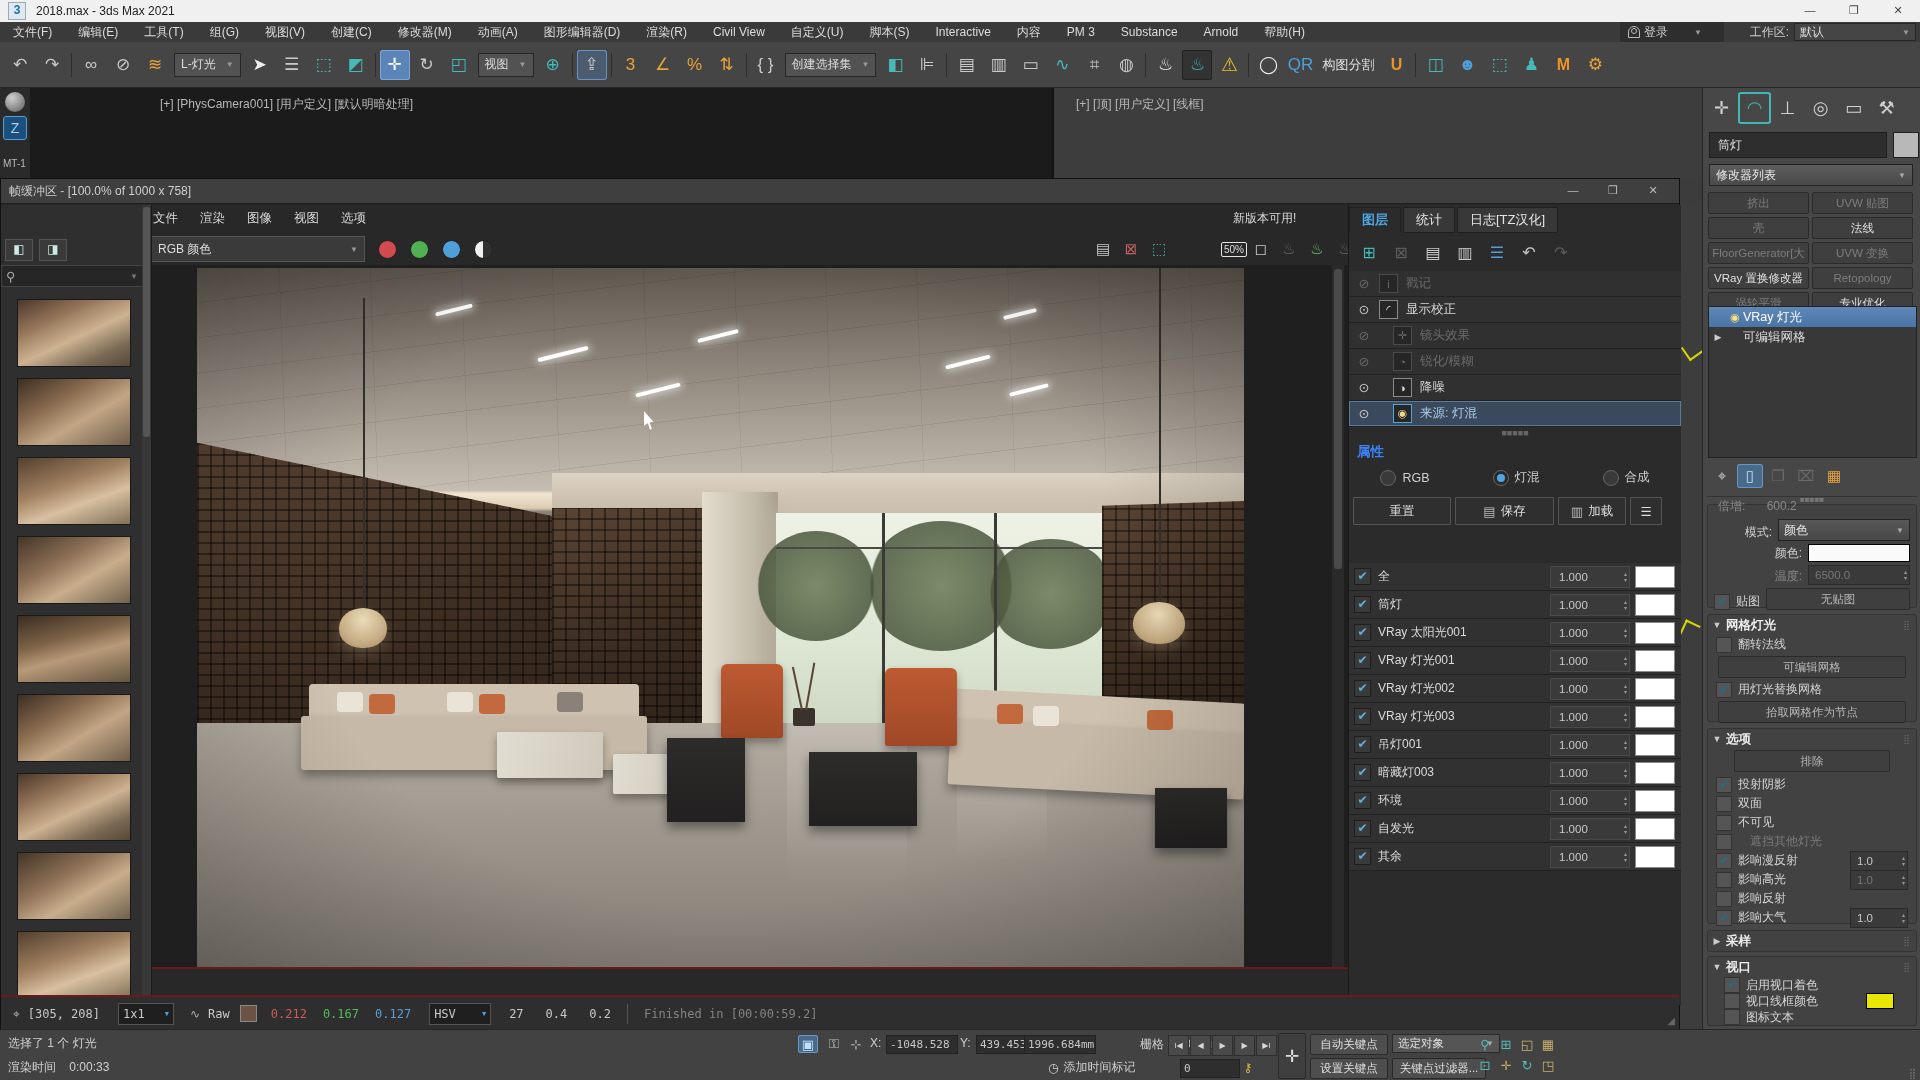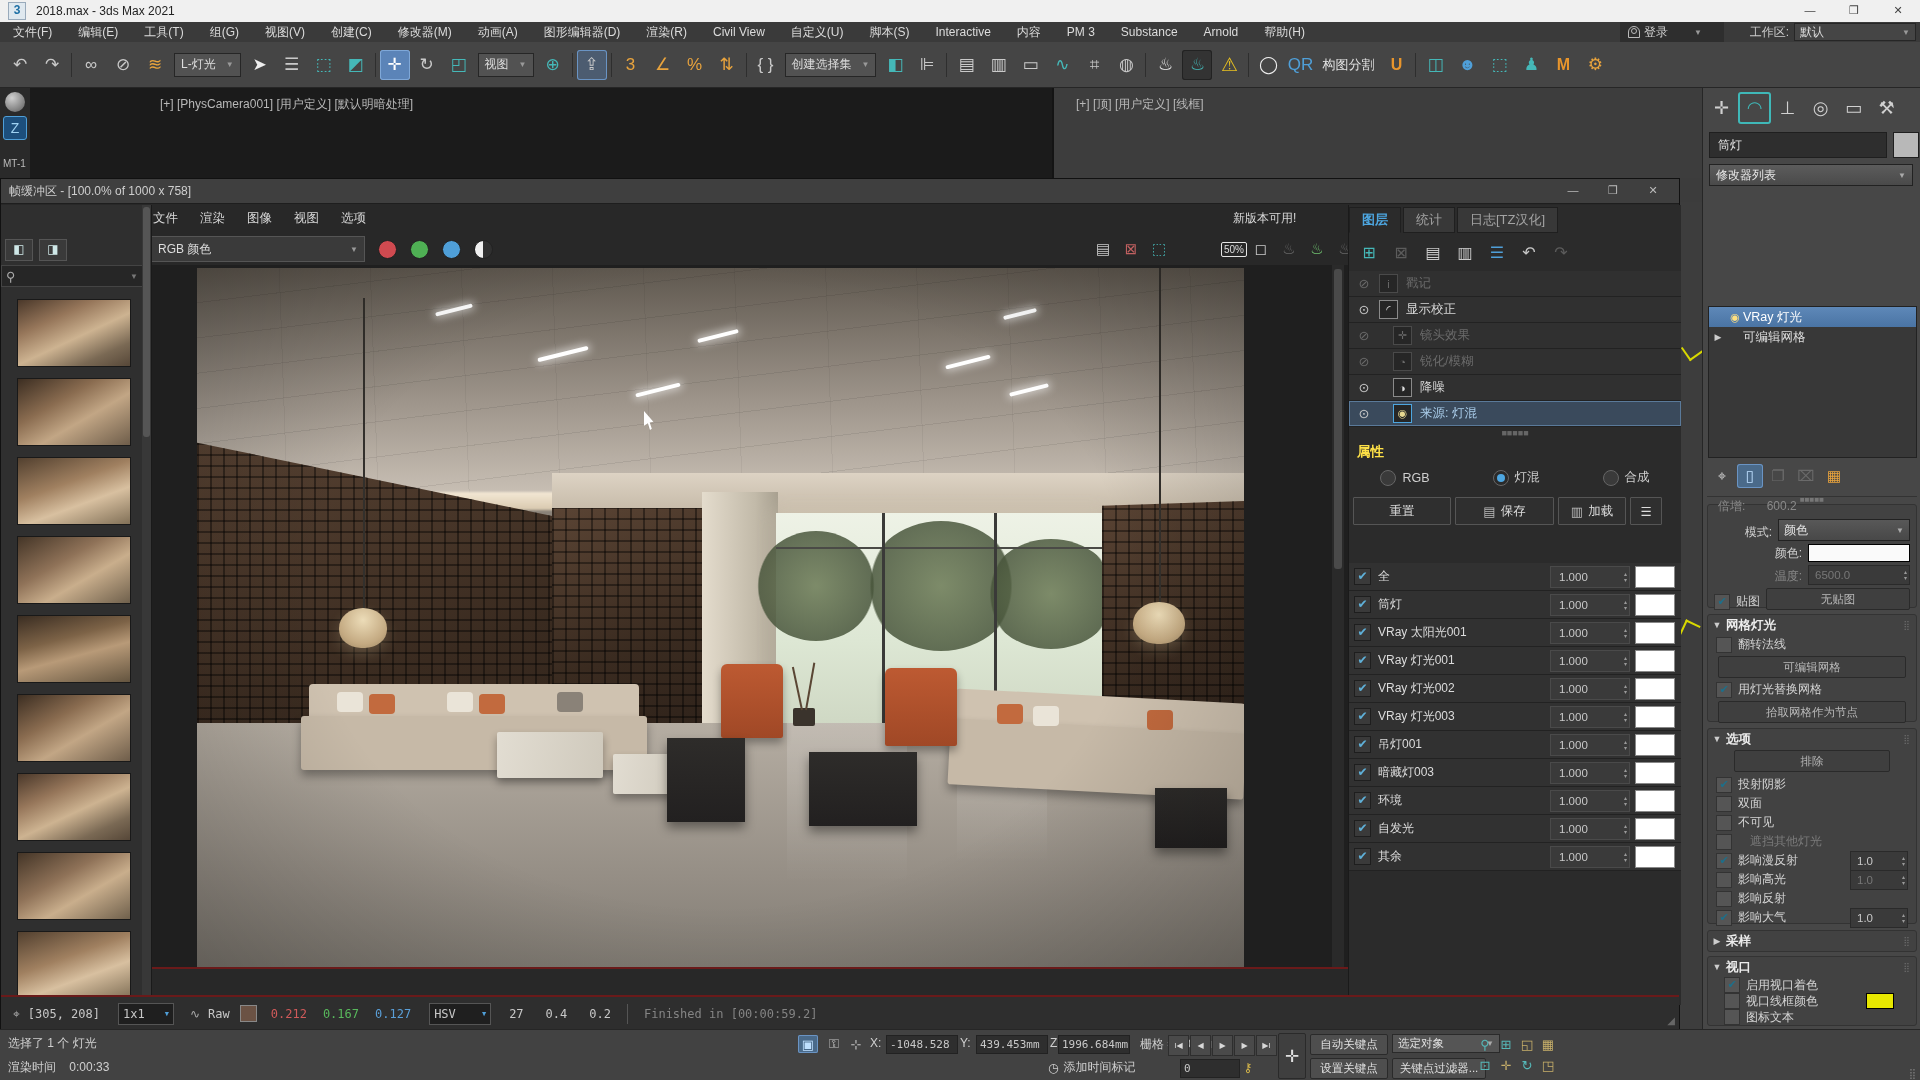--- a/index.html
+++ b/index.html
@@ -140,37 +140,37 @@
   .plantpot{position:absolute;background:#3a332c;border-radius:2px;}
   .branch{position:absolute;width:2px;background:#5a4634;transform-origin:bottom;}
   .vign{position:absolute;left:0;top:0;width:100%;height:100%;pointer-events:none;
      background:radial-gradient(ellipse at 50% 45%,transparent 55%,#00000044 100%);}
   #cursor{position:absolute;width:13px;height:19px;background:#fff;
      clip-path:polygon(0 0,0 78%,30% 64%,46% 100%,60% 94%,44% 60%,72% 56%);
      filter:drop-shadow(0 0 1px #000);}
   
   #rpanel{position:absolute;left:1347px;top:26px;width:332px;height:800px;background:#2b2b2b;border-left:1px solid #1a1a1a;}
   #rtabs{position:absolute;left:0;top:2px;height:26px;display:flex;}
-  .rtab{padding:0 12px;line-height:24px;background:#383838;border:1px solid #1f1f1f;color:#a3a3a3;font-size:13px;margin-right:2px;}
+  .rtab{padding:0 12px;line-height:24px;background:#383838;border:1px solid #1f1f1f;color:#e5e5e5;font-size:13px;margin-right:2px;}
   .rtab.active{background:#2b2b2b;color:#4da6e0;border-bottom-color:#2b2b2b;font-weight:bold;}
   #rtb{position:absolute;left:4px;top:32px;height:30px;display:flex;align-items:center;}
   #rtb .tbi{width:30px;height:26px;font-size:16px;}
   #rtb .dim{color:#5c5c5c;}
   #layers{position:absolute;left:0;top:66px;width:332px;}
   .lay{height:25px;display:flex;align-items:center;border-bottom:1px solid #222;background:#303030;}
   .lay .eye{width:30px;text-align:center;font-size:13px;color:#c8c8c8;}
   .lay .ic{width:17px;height:17px;border:1px solid #8a8a8a;margin-right:8px;font-size:11px;color:#ddd;
            display:flex;align-items:center;justify-content:center;background:#262626;}
   .lay .nm{color:#d8d8d8;font-size:12.5px;}
   .lay.dis .eye,.lay.dis .nm{color:#6a6a6a;} .lay.dis .ic{border-color:#4a4a4a;color:#6a6a6a;}
   .lay.child .ic{margin-left:14px;}
   .lay.sel{background:#3a4a5c;box-shadow:inset 0 0 0 1px #5a7a9a;}
   .lay.sel .nm{color:#aacdea;} .lay.sel .ic{border-color:#4da6e0;color:#e8d890;}
   #splitter{position:absolute;left:0;top:222px;width:332px;height:14px;text-align:center;color:#666;font-size:9px;line-height:12px;}
-  #propshdr{position:absolute;left:8px;top:238px;color:#fde047;font-size:13.5px;font-weight:bold;}
+  #propshdr{position:absolute;left:8px;top:238px;color:#3b82f6;font-size:13.5px;font-weight:bold;}
   #radios{position:absolute;left:0;top:264px;width:332px;display:flex;justify-content:space-around;}
   .radio{display:flex;align-items:center;color:#cfcfcf;font-size:12.5px;}
   .radio .dot{width:14px;height:14px;border-radius:50%;background:#3a3a3a;border:1px solid #666;margin-right:6px;position:relative;}
   .radio.sel .dot{background:#2a2a2a;} .radio.sel .dot:after{content:"";position:absolute;left:3px;top:3px;width:8px;height:8px;border-radius:50%;background:#4da6e0;}
   #pbtns{position:absolute;left:4px;top:292px;display:flex;}
   .pbtn{height:26px;background:#2f2f2f;border:1px solid #555;color:#ddd;font-size:12.5px;display:flex;
         align-items:center;justify-content:center;margin-right:4px;border-radius:1px;}
   .pbtn .gi{margin-right:5px;font-size:13px;color:#bbb;}
   #applyrow{position:absolute;left:4px;top:326px;display:flex;}
   .abtn{height:24px;background:#222;border:1px solid #4a4a4a;color:#ddd;font-size:12.5px;display:flex;
@@ -774,20 +774,33 @@
         <div class="cptab">⚒</div>
       </div>
     <div id="namerow">
       <div id="namefield">筒灯</div>
       <div id="objcolor"></div>
     </div>
     <div id="modlist">
       <span>修改器列表</span>
       <span class="dd">▼</span>
     </div>
+    <div id="modgrid">
+
+    <div class="mbtn off">挤出</div>
+        <div class="mbtn off">UVW 贴图</div>
+        <div class="mbtn off">壳</div>
+        <div class="mbtn">法线</div>
+        <div class="mbtn off">FloorGenerator[大</div>
+        <div class="mbtn off">UVW 变换</div>
+        <div class="mbtn">VRay 置换修改器</div>
+        <div class="mbtn off">Retopology</div>
+        <div class="mbtn off">涡轮平滑</div>
+        <div class="mbtn">专业优化</div>
+      </div>
     <div id="stack">
 
         <div class="stackrow sel">
           <span class="tri"></span>
           <span class="bulb" style="color:#ffe080;">◉</span>
           <span>VRay 灯光</span>
         </div>
 
         <div class="stackrow">
           <span class="tri">▶</span>
@@ -992,21 +1005,21 @@
 
     <span class="bb" style="left:870px;top:6px;">X:</span>
     <span class="bfield" style="left:886px;top:5px;width:64px;">
       <span>-1048.528</span>
       </span>
     <span class="bb" style="left:960px;top:6px;">Y:</span>
     <span class="bfield" style="left:976px;top:5px;width:64px;">
       <span>439.453mm</span>
       </span>
     <span class="bb" style="left:1050px;top:6px;">Z:</span>
-    <span class="bfield" style="left:1058px;top:5px;width:64px;">
+    <span class="bfield" style="left:1024px;top:5px;width:64px;">
       <span>1996.684mm</span>
       </span>
     <span class="bb" style="left:1140px;top:6px;">栅格 = 10.0mm</span>
 
     <div class="bb" style="left:1048px;top:29px;display:flex;align-items:center;">
       <span style="margin-right:5px;">◷</span>
       <span>添加时间标记</span>
     </div>
 
     <div style="position:absolute;left:1168px;top:5px;display:flex;">

